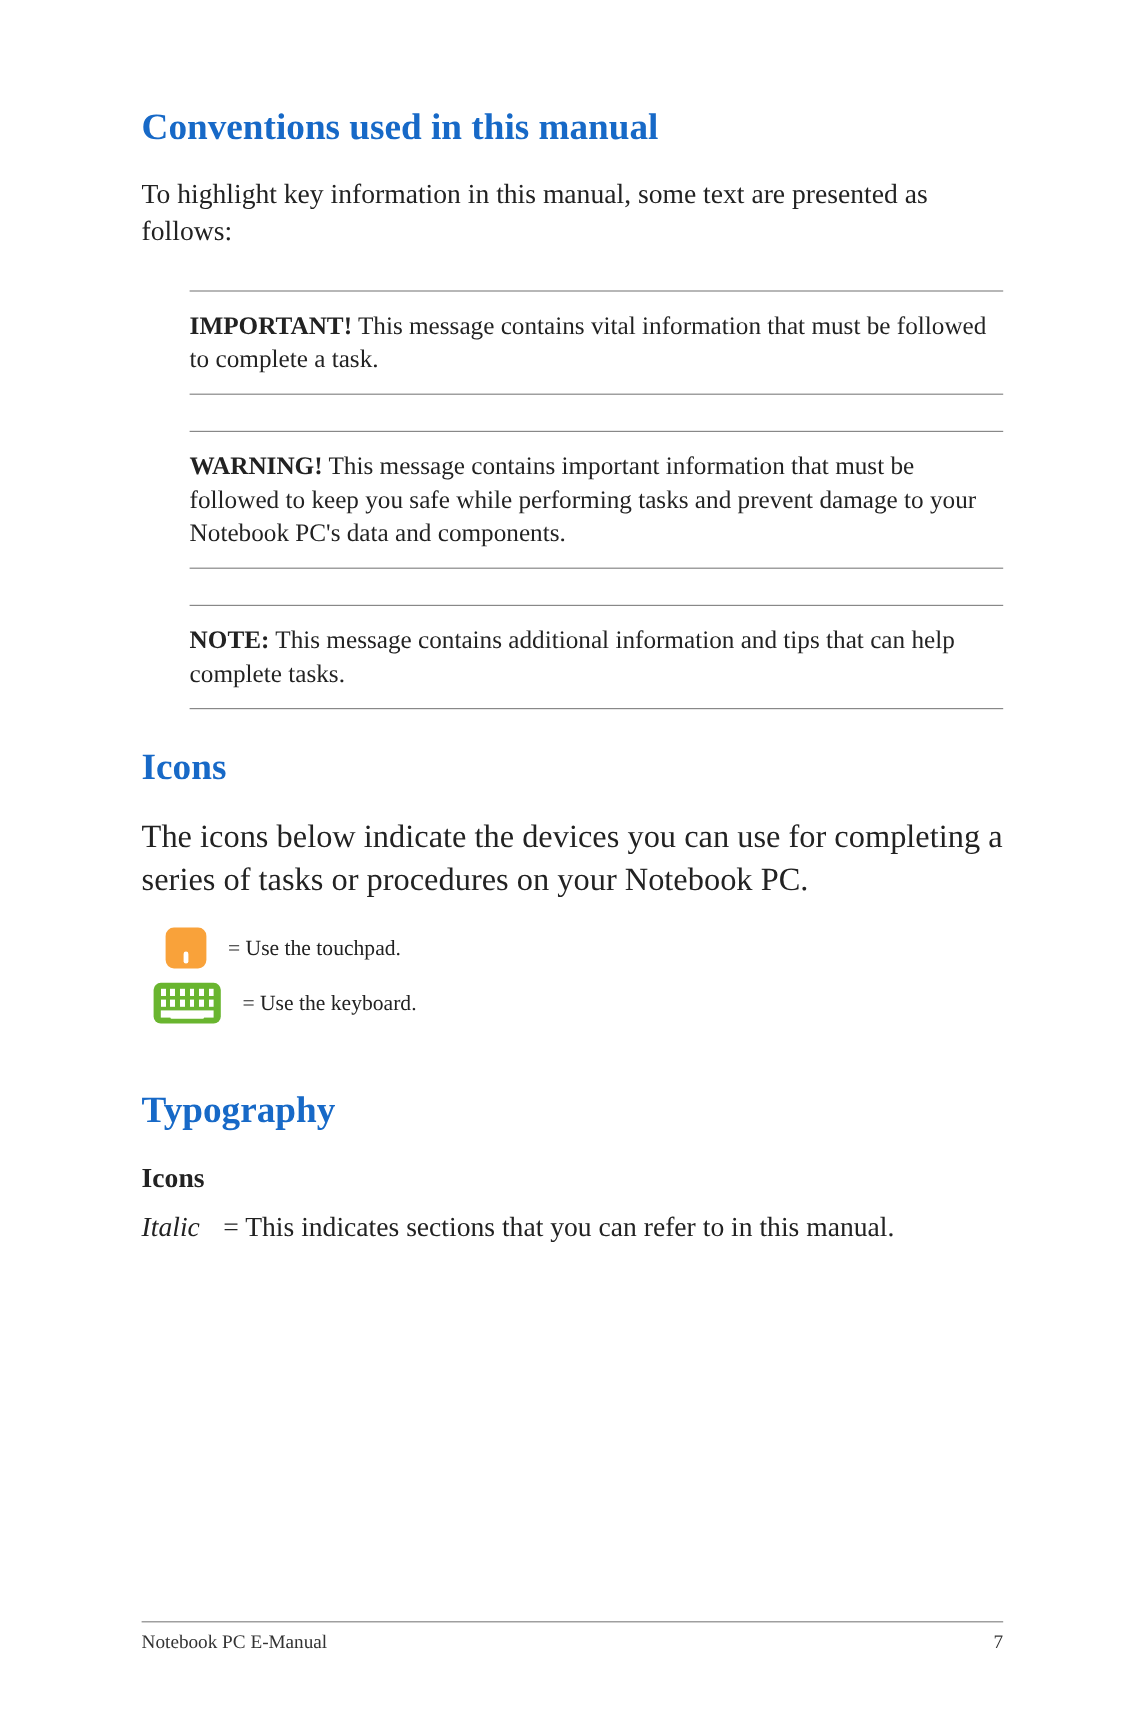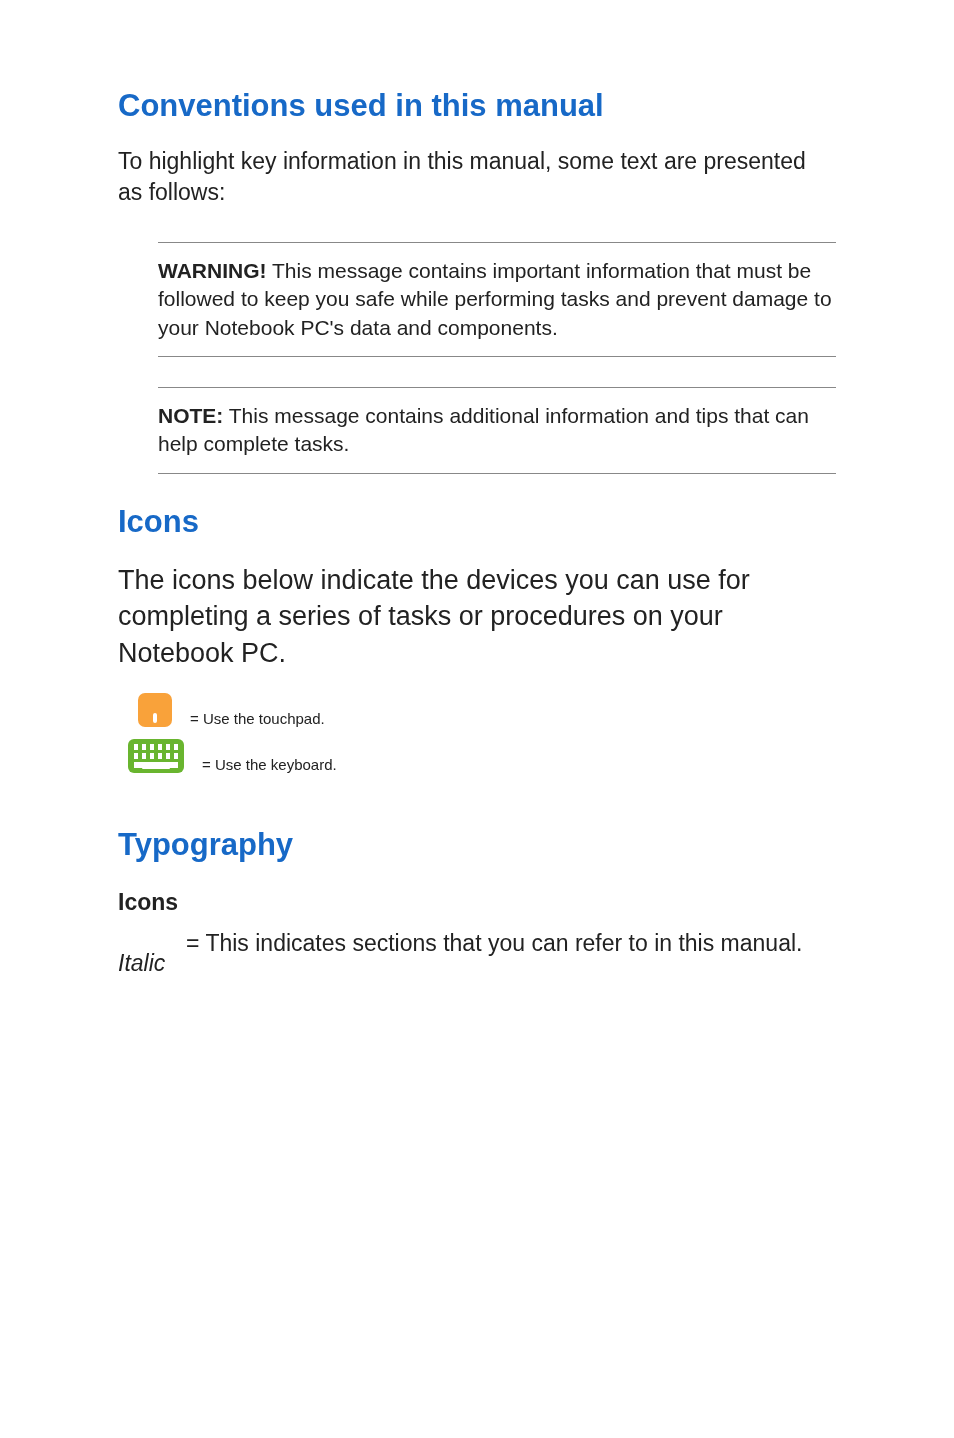--- a/index.html
+++ b/index.html
@@ -1,45 +1,48 @@
 <!DOCTYPE html>
 <html><head>
 <meta charset="utf-8">
 <style>
   * { box-sizing: border-box; margin: 0; padding: 0; }
   html, body { width: 954px; height: 1438px; background: #fff; font-family: "Segoe UI", "Myriad Pro", Arial, sans-serif; color: #222; }
-  .page { width: 954px; height: 1438px; position: relative; padding: 88px 118px 0 118px; }
+  .page { width: 954px; height: 1438px; position: relative; padding: 88px 118px 0 118px; font-family: Liberation Serif, serif; }
   .h2 { color: #1769c7; font-size: 31px; font-weight: 700; margin-bottom: 22px; }
   .intro { font-size: 23px; line-height: 1.35; margin-bottom: 34px; }
   .callout { margin-left: 40px; border-top: 1px solid #888; border-bottom: 1px solid #888; padding: 14px 4px 14px 0; font-size: 21px; line-height: 1.35; margin-bottom: 30px; }
   .callout b { font-weight: 700; }
   .icons-desc { font-size: 27px; line-height: 1.35; margin-bottom: 22px; }
-  .icon-row { display: flex; align-items: flex-end; gap: 18px; margin-bottom: 12px; font-size: 15px; }
+  .icon-row { display: flex; align-items: center; gap: 18px; margin-bottom: 12px; font-size: 18px; }
   .icon-box { display: inline-flex; align-items: center; justify-content: center; }
   .touchpad-icon { width: 34px; height: 34px; background: #f9a23a; border-radius: 7px; position: relative; margin-left: 20px; }
   .touchpad-icon::after { content: ""; position: absolute; width: 4px; height: 10px; background: #fff; border-radius: 2px; bottom: 4px; left: 50%; transform: translateX(-50%); }
   .keyboard-icon { width: 56px; height: 34px; background: #69b52f; border-radius: 6px; position: relative; margin-left: 10px; }
   .keyboard-icon::before { content: ""; position: absolute; top: 5px; left: 6px; right: 6px; height: 6px; background: repeating-linear-gradient(90deg, #fff 0 4px, transparent 4px 8px); }
   .keyboard-icon::after { content: ""; position: absolute; top: 14px; left: 6px; right: 6px; height: 6px; background: repeating-linear-gradient(90deg, #fff 0 4px, transparent 4px 8px); box-shadow: 0 9px 0 0 #fff; }
   .keyboard-icon .space { position: absolute; bottom: 4px; left: 14px; right: 14px; height: 5px; background: #fff; border-radius: 1px; }
   .typo-section { margin-top: 54px; }
   .typo-row { font-size: 23px; line-height: 1.5; margin-bottom: 6px; display: flex; }
   .typo-label-bold { font-weight: 700; width: 68px; flex-shrink: 0; }
-  .typo-label-italic { font-style: italic; width: 68px; flex-shrink: 0; margin-top: 20px; }
+  .typo-label-italic { font-style: italic; width: 68px; flex-shrink: 0; }
   .footer { position: absolute; bottom: 60px; left: 118px; right: 118px; border-top: 1px solid #888; padding-top: 8px; display: flex; justify-content: space-between; font-size: 16px; color: #333; }
 </style>
 </head>
 <body>
 
 <div class="page">
 
   <h2 class="h2">Conventions used in this manual</h2>
 
   <p class="intro">To highlight key information in this manual, some text are presented as follows:</p>
 
+  <div class="callout">
+    <b>IMPORTANT!</b><span> This message contains vital information that must be followed to complete a task.</span>
+  </div>
 
   <div class="callout">
     <b>WARNING!</b><span> This message contains important information that must be followed to keep you safe while performing tasks and prevent damage to your Notebook PC's data and components.</span>
   </div>
 
   <div class="callout">
     <b>NOTE:</b><span> This message contains additional information and tips that can help complete tasks.</span>
   </div>
 
   <h2 class="h2" style="margin-top:12px;">Icons</h2>
@@ -68,14 +71,18 @@
     <div class="typo-row">
       <span class="typo-label-bold">Icons</span>
     </div>
 
     <div class="typo-row">
       <span class="typo-label-italic">Italic</span>
       <span>= This indicates sections that you can refer to in this manual.</span>
     </div>
   </div>
 
+  <div class="footer">
+    <span>Notebook PC E-Manual</span>
+    <span>7</span>
+  </div>
 
 </div>
 
 </body></html>

